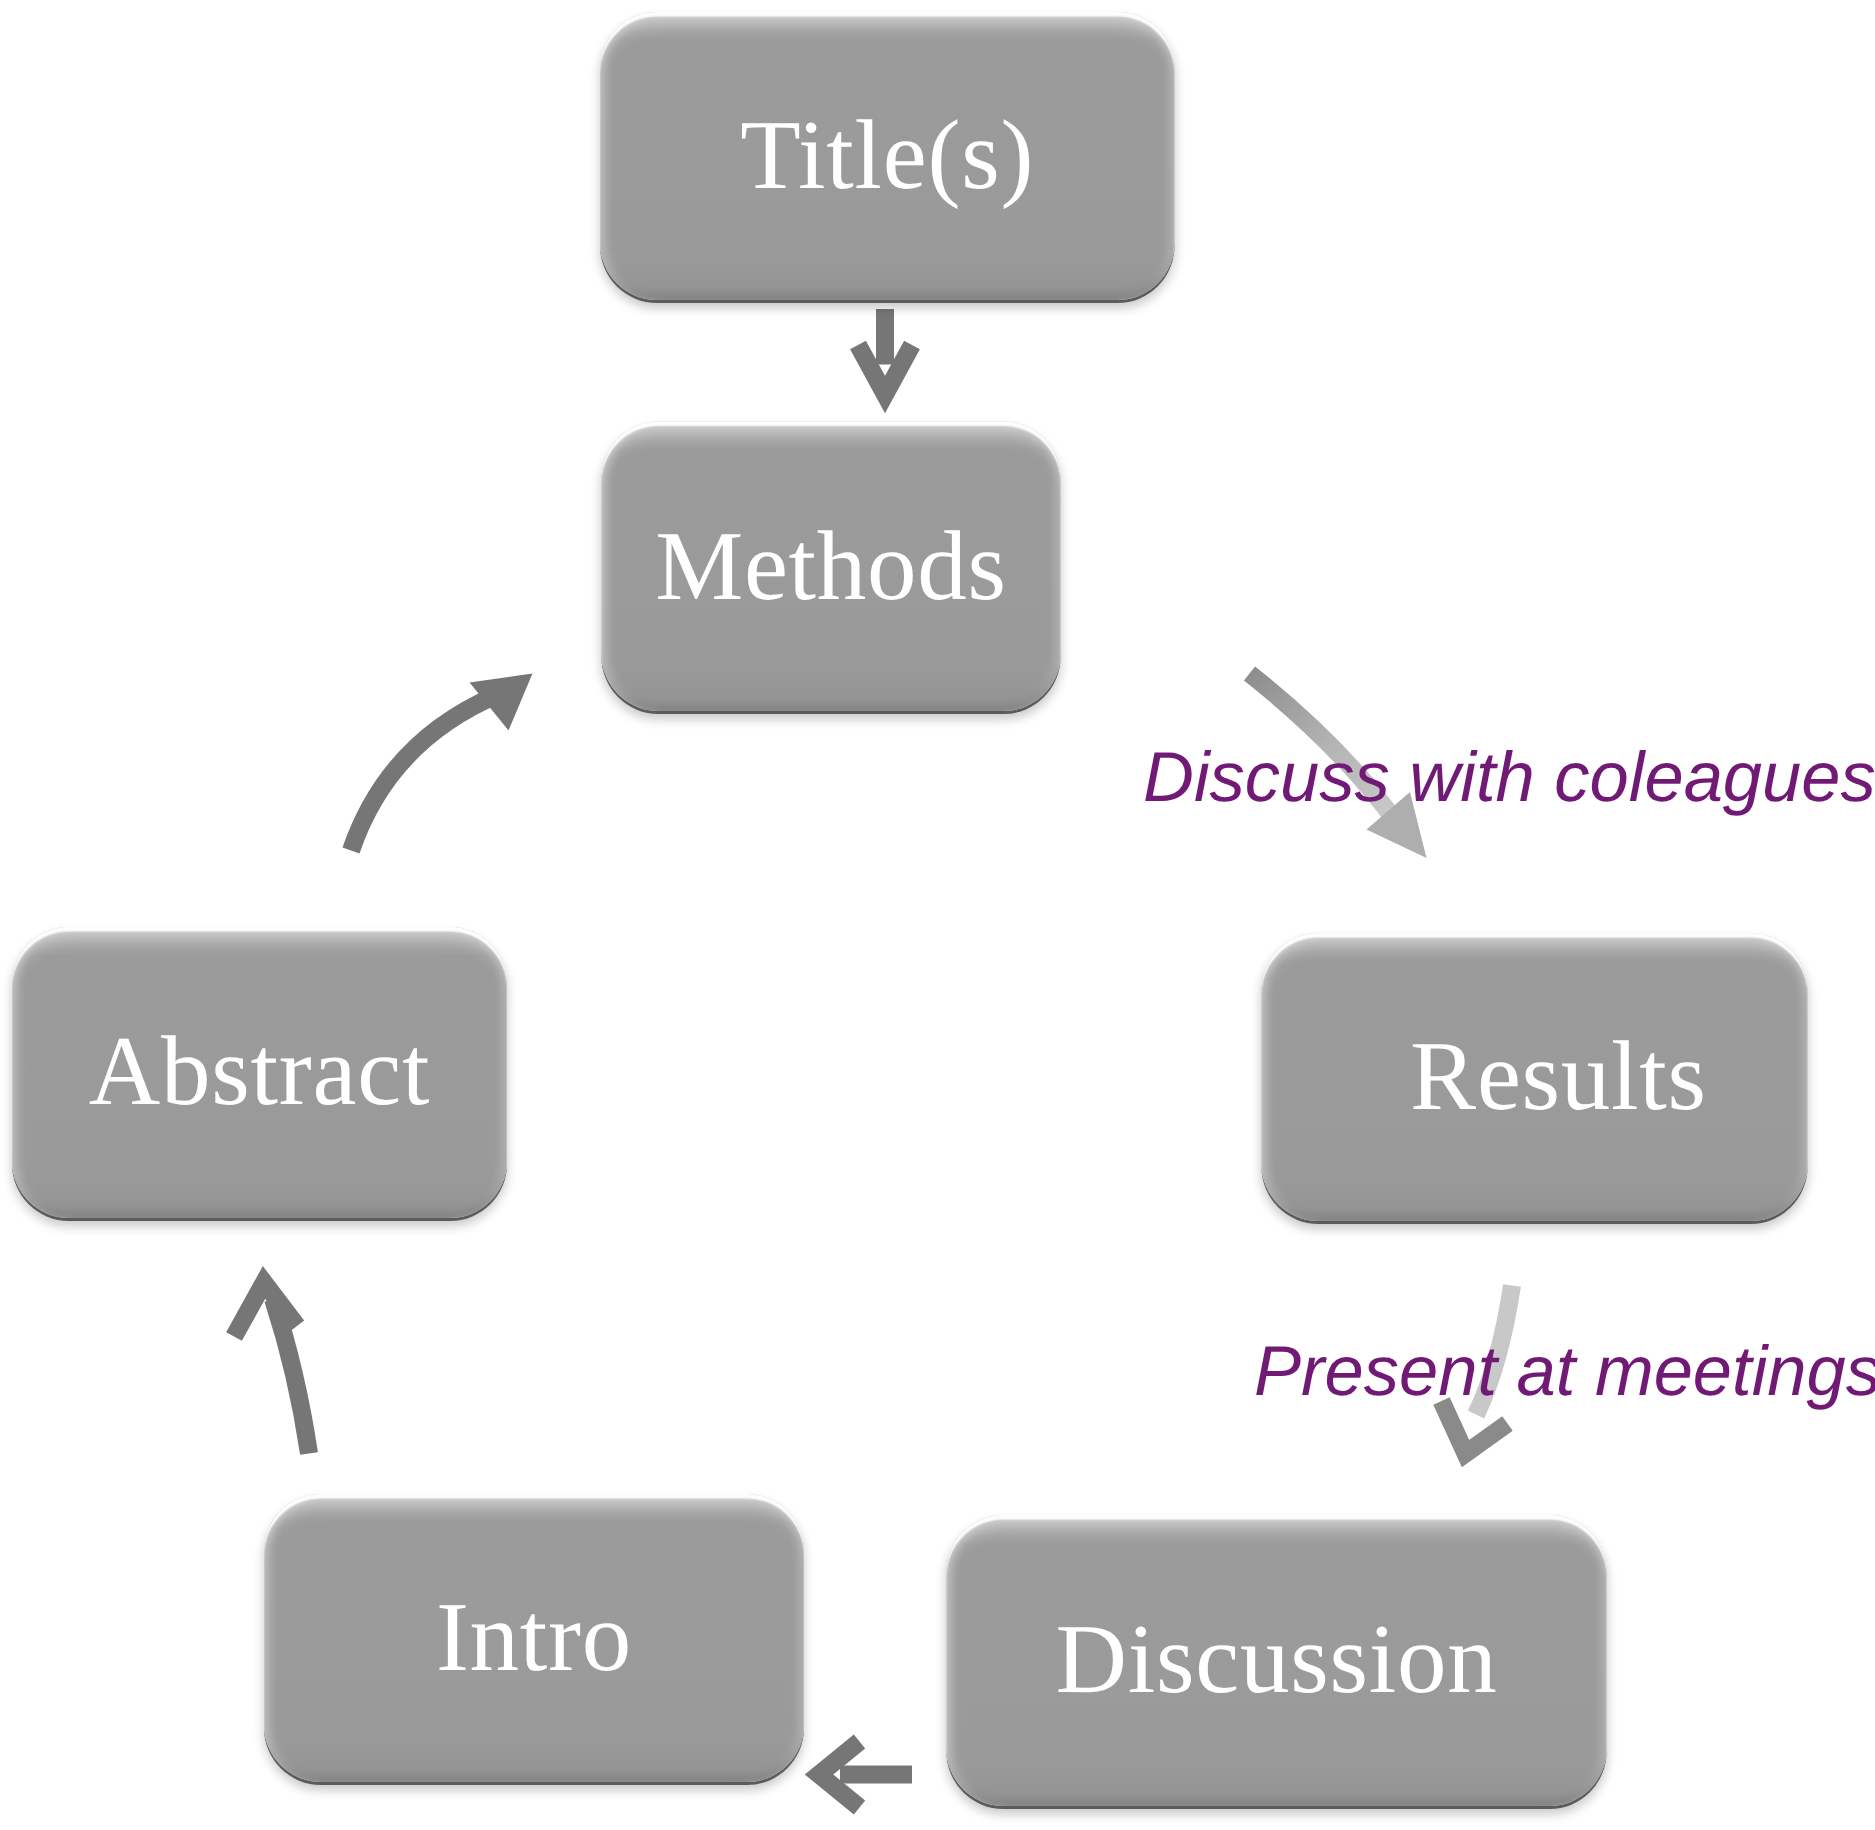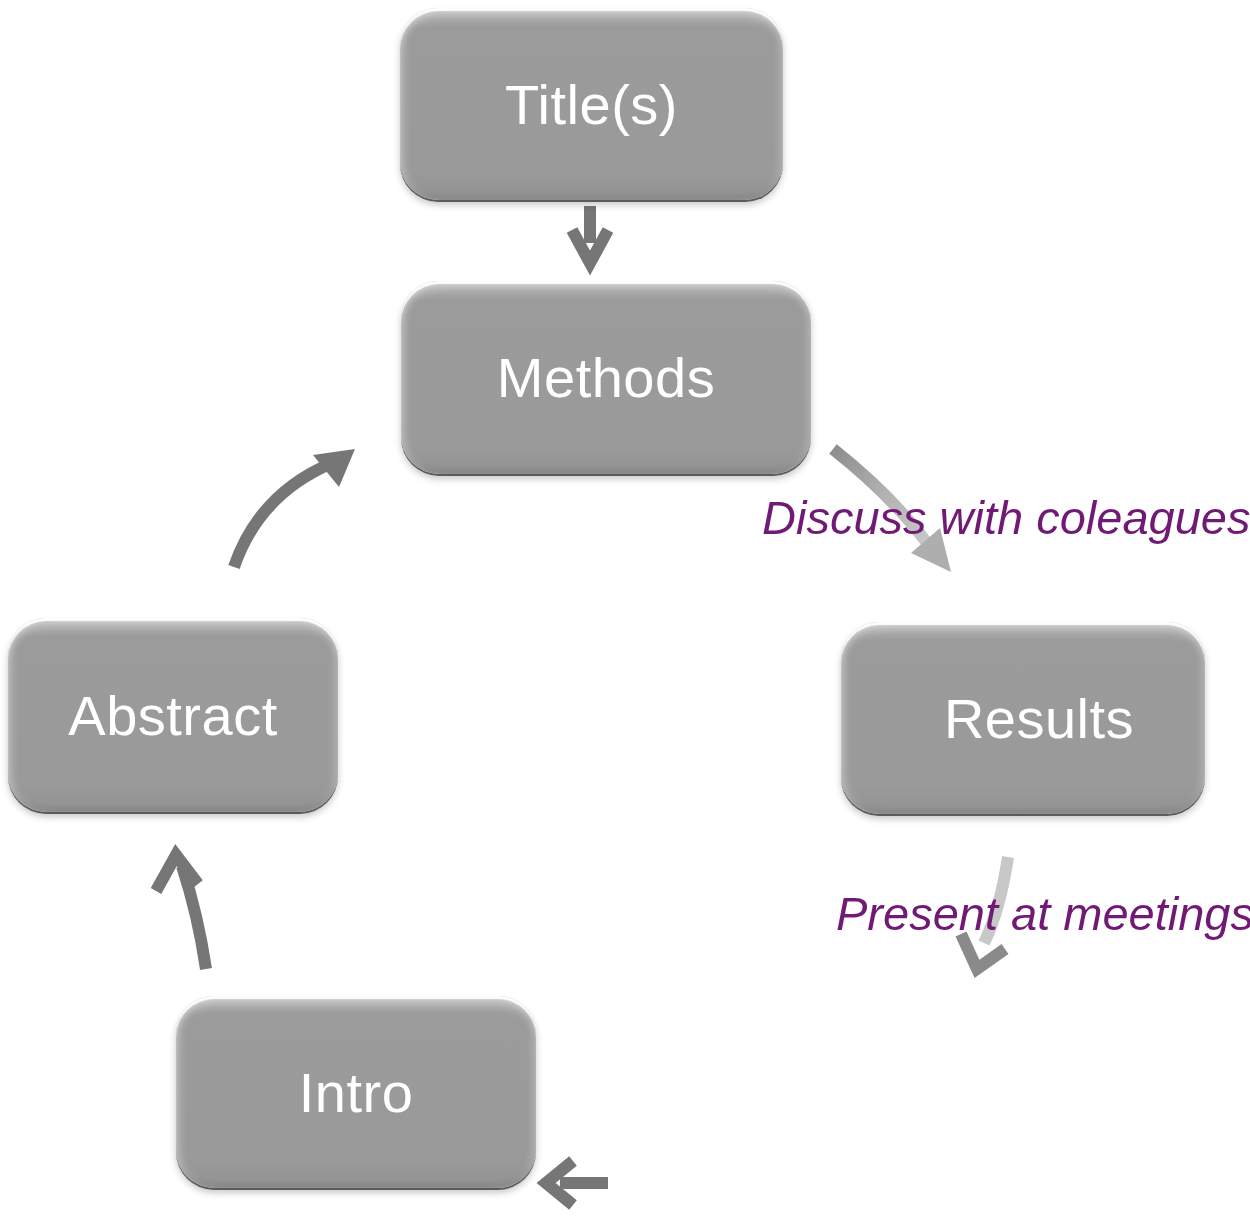--- a/index.html
+++ b/index.html
@@ -16,33 +16,34 @@
     overflow: hidden;
   }
   .node {
     position: absolute;
     background: linear-gradient(180deg, #adadad 0%, #9b9b9b 10%, #9a9a9a 85%, #929292 100%);
     border-radius: 38px;
     display: flex;
     align-items: center;
     justify-content: center;
     color: #ffffff;
-    font-size: 56px;
+    font-size: 66px;
     letter-spacing: 0.5px;
     box-shadow:
       inset 0 3px 1px rgba(255,255,255,0.95),
       inset 0 16px 12px -10px rgba(255,255,255,0.55),
       inset 5px 0 8px -3px rgba(255,255,255,0.5),
       inset -5px 0 8px -3px rgba(255,255,255,0.35),
       inset 0 -5px 6px -3px rgba(0,0,0,0.28),
       0 2px 0 rgba(52,52,52,0.75),
       0 5px 7px rgba(0,0,0,0.22);
+    font-family: Liberation Serif, serif;
   }
   #node-titles     { left: 400px; top:    8px; width: 383px; height: 192px; }
-  #node-methods    { left: 401px; top:  281px; width: 410px; height: 193px; }
+  #node-methods    { left: 401px; top:  281px; width: 306px; height: 193px; }
   #node-results    { left: 841px; top:  622px; width: 332px; height: 192px; padding-left: 32px; }
   #node-discussion { left: 631px; top: 1010px; width: 440px; height: 194px; }
   #node-intro      { left: 148px; top: 996px; width: 360px; height: 192px; margin-left: 28px; }
   #node-abstract   { left:   8px; top:  618px; width: 330px; height: 194px; }
 
   .edge-label {
     position: absolute;
     font-style: italic;
     font-size: 47px;
     color: #701a75;
@@ -109,20 +110,23 @@
   </div>
 
   <div class="node" id="node-methods">
     <span>Methods</span>
   </div>
 
   <div class="node" id="node-results">
     <span>Results</span>
   </div>
 
+  <div class="node" id="node-discussion">
+    <span>Discussion</span>
+  </div>
 
   <div class="node" id="node-intro">
     <span>Intro</span>
   </div>
 
   <div class="node" id="node-abstract">
     <span>Abstract</span>
   </div>
 
   <div class="edge-label" id="label-discuss">Discuss with coleagues</div>

